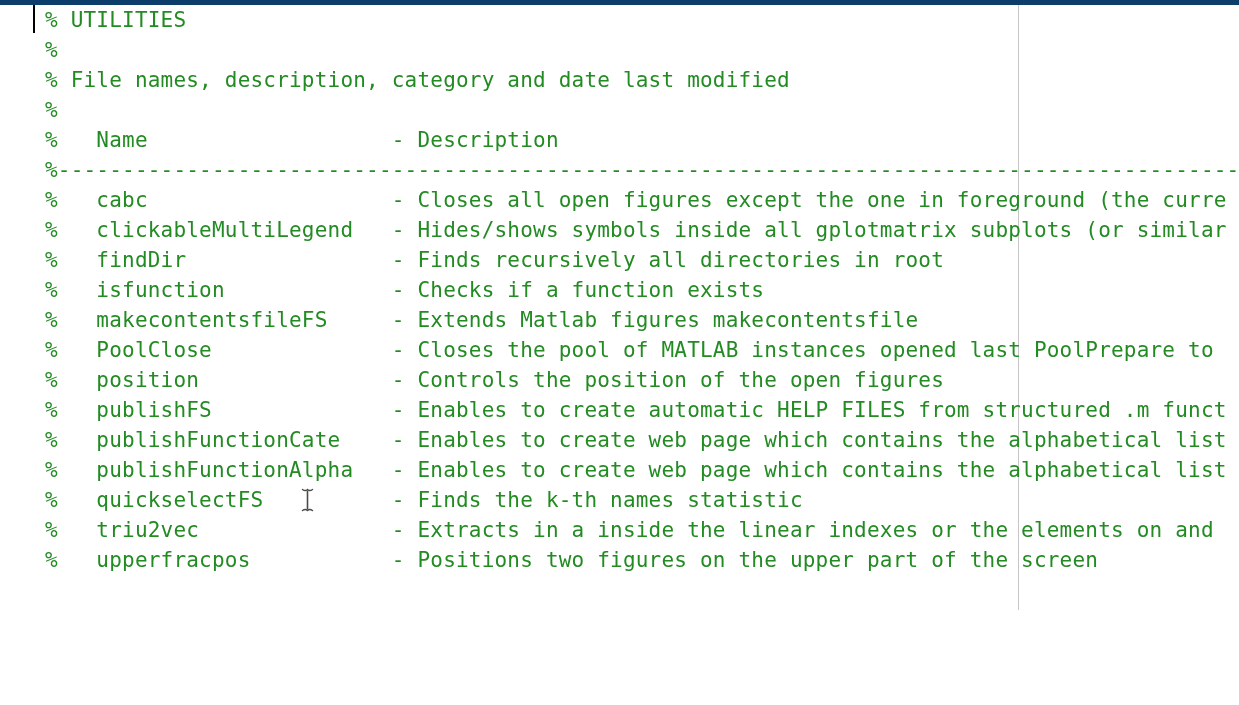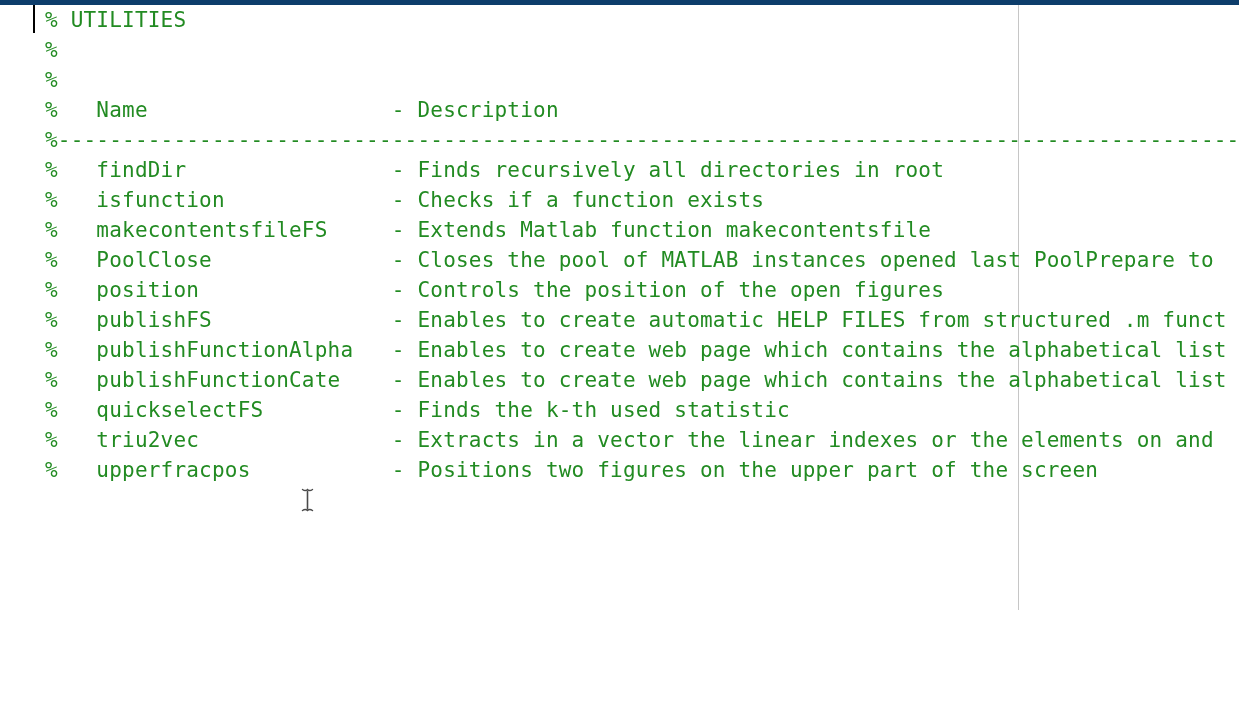--- a/index.html
+++ b/index.html
@@ -82,33 +82,36 @@
 
   <div class="top-edge"></div>
 
   <div class="ruler"></div>
 
   <div class="caret"></div>
 
   <div class="code-area">
     <div class="code-line">% UTILITIES</div>
     <div class="code-line">%</div>
+    <div class="code-line">% File names, description, category and date last modified</div>
     <div class="code-line">%</div>
     <div class="code-line">%   Name                   - Description</div>
     <div class="code-line">%------------------------------------------------------------------------------------------------</div>
+    <div class="code-line">%   cabc                   - Closes all open figures except the one in foreground (the curre</div>
+    <div class="code-line">%   clickableMultiLegend   - Hides/shows symbols inside all gplotmatrix subplots (or similar</div>
     <div class="code-line">%   findDir                - Finds recursively all directories in root</div>
     <div class="code-line">%   isfunction             - Checks if a function exists</div>
-    <div class="code-line">%   makecontentsfileFS     - Extends Matlab function makecontentsfile</div>
+    <div class="code-line">%   makecontentsfileFS     - Extends Matlab figures makecontentsfile</div>
     <div class="code-line">%   PoolClose              - Closes the pool of MATLAB instances opened last PoolPrepare to</div>
     <div class="code-line">%   position               - Controls the position of the open figures</div>
     <div class="code-line">%   publishFS              - Enables to create automatic HELP FILES from structured .m funct</div>
+    <div class="code-line">%   publishFunctionCate    - Enables to create web page which contains the alphabetical list</div>
     <div class="code-line">%   publishFunctionAlpha   - Enables to create web page which contains the alphabetical list</div>
-    <div class="code-line">%   publishFunctionCate    - Enables to create web page which contains the alphabetical list</div>
-    <div class="code-line">%   quickselectFS          - Finds the k-th used statistic</div>
-    <div class="code-line">%   triu2vec               - Extracts in a vector the linear indexes or the elements on and</div>
+    <div class="code-line">%   quickselectFS          - Finds the k-th names statistic</div>
+    <div class="code-line">%   triu2vec               - Extracts in a inside the linear indexes or the elements on and</div>
     <div class="code-line">%   upperfracpos           - Positions two figures on the upper part of the screen</div>
   </div>
 
   <div class="ibeam">
     <svg width="13" height="24" viewBox="0 0 13 24">
       <path d="M1.5 1.5 C3.5 3 5 3 6.5 1.5 C8 3 9.5 3 11.5 1.5" stroke="#4a4a4a" stroke-width="1.4" fill="none" stroke-linecap="round"></path>
       <path d="M6.5 2.5 L6.5 21.5" stroke="#4a4a4a" stroke-width="1.6" fill="none"></path>
       <path d="M1.5 22.5 C3.5 21 5 21 6.5 22.5 C8 21 9.5 21 11.5 22.5" stroke="#4a4a4a" stroke-width="1.4" fill="none" stroke-linecap="round"></path>
     </svg>
   </div>

